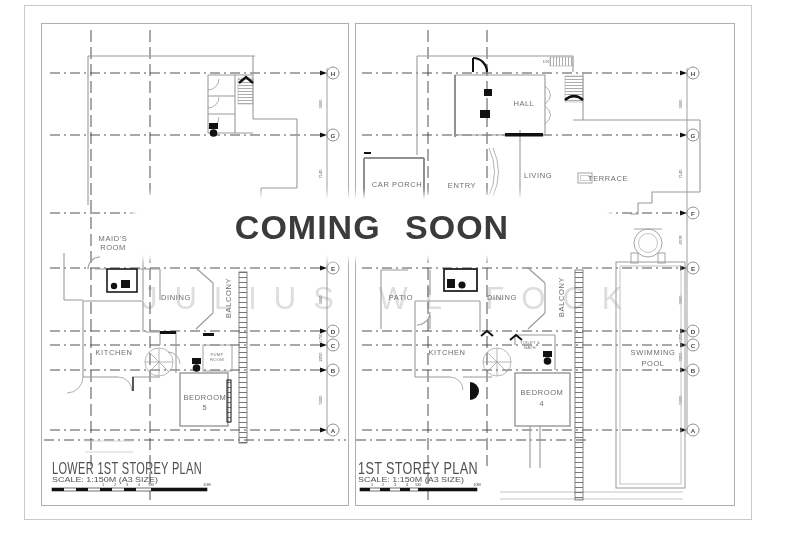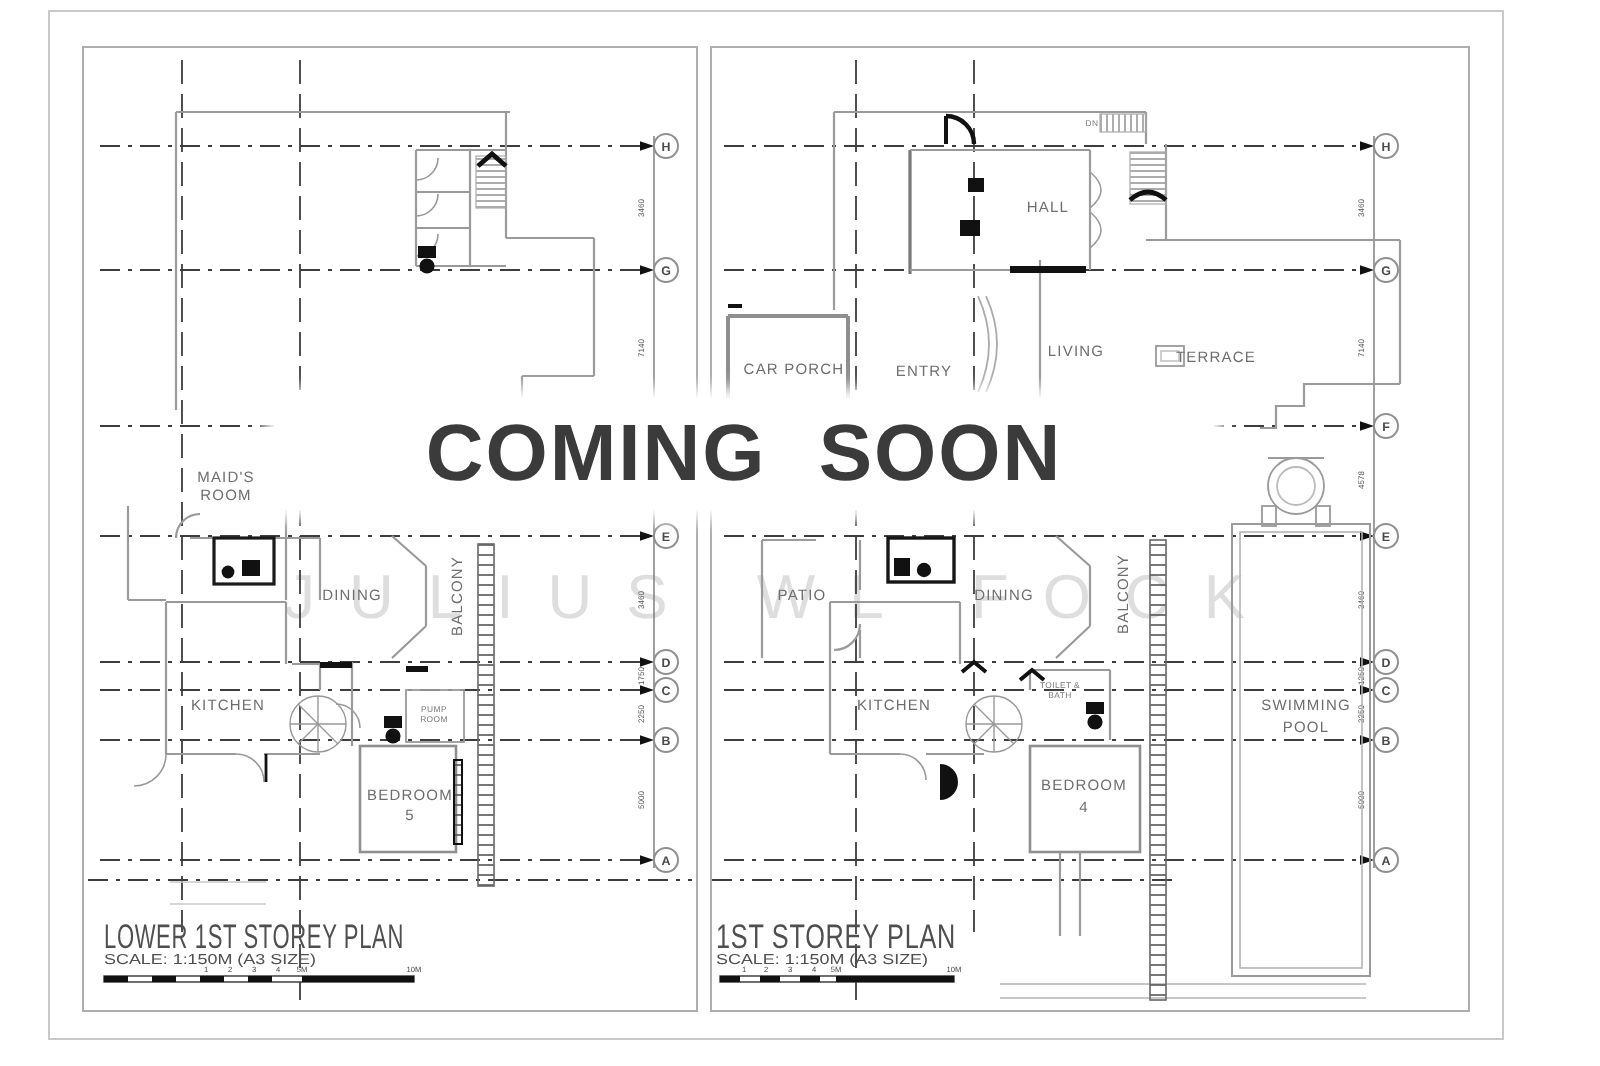--- a/index.html
+++ b/index.html
@@ -10,21 +10,21 @@
   .plan-frame{position:absolute;border:1px solid #aeaeae;z-index:0;background:transparent;}
   #left-frame{left:41px;top:23px;width:306px;height:481px;}
   #right-frame{left:355px;top:23px;width:378px;height:481px;}
   .watermark{position:absolute;left:142px;top:281px;z-index:1;
        font-size:31px;color:#dedede;letter-spacing:17px;word-spacing:2px;
        white-space:nowrap;font-weight:400;}
   svg.drawing{position:absolute;left:0;top:0;z-index:2;}
   .overlay-band{position:absolute;left:137px;top:199px;width:470px;height:56px;
        background:#ffffff;box-shadow:0 0 7px 5px #ffffff;z-index:3;
        display:flex;align-items:center;justify-content:center;}
-  .overlay-band .big{font-size:40px;font-weight:800;color:#3b3b3b;
+  .overlay-band .big{font-size:34px;font-weight:800;color:#3b3b3b;
        letter-spacing:1px;word-spacing:14px;white-space:nowrap;}
   
   text{font-family:"Liberation Sans",sans-serif;fill:#6e6e6e;}
   .room{font-size:7.5px;letter-spacing:0.6px;text-anchor:middle;}
   .room-sm{font-size:4.2px;letter-spacing:0.2px;text-anchor:middle;fill:#777;}
   .bubble-letter{font-size:6.2px;font-weight:700;fill:#4a4a4a;text-anchor:middle;}
   .dim{font-size:4px;fill:#555;}
   .title{font-size:17px;fill:#4f4f4f;letter-spacing:0.5px;}
   .scale-note{font-size:7.2px;fill:#4f4f4f;}
   .tick{font-size:3.8px;fill:#444;text-anchor:middle;}

